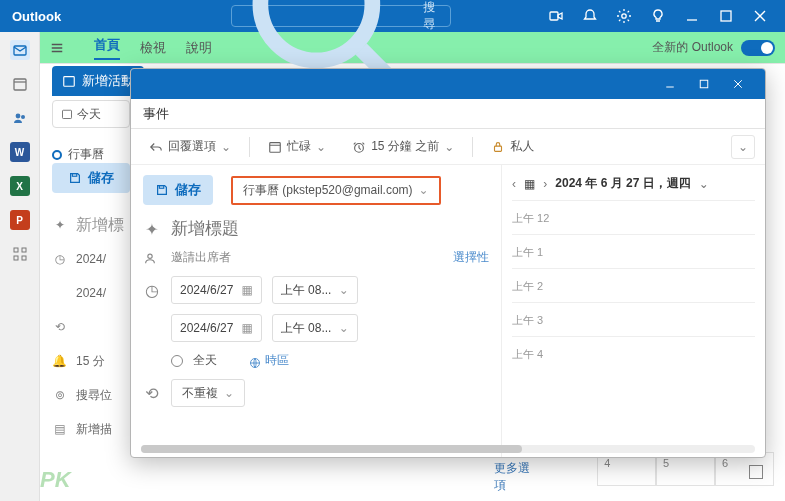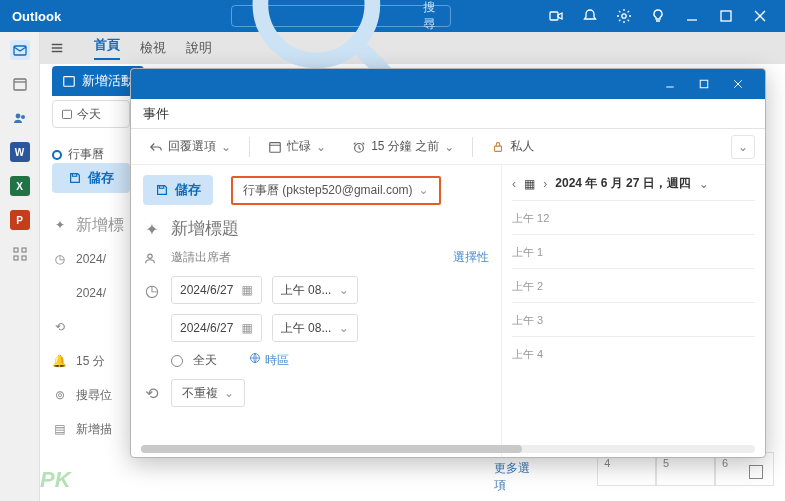--- a/index.html
+++ b/index.html
@@ -7,21 +7,21 @@
 
 
 .titlebar { height: 32px; background: #0f6cbd; display: flex; align-items: center; padding: 0 8px; color: #fff; }
 .titlebar .brand { font-size: 13px; font-weight: 600; margin-left: 4px; }
 .titlebar .search { margin-left: 170px; width: 220px; height: 22px; background: #0f6cbd; border: 1px solid #5aa0d8; border-radius: 4px; display: flex; align-items: center; padding: 0 6px; font-size: 12px; color: #cce2f5; gap: 6px; }
 .titlebar .spacer { flex: 1; }
 .titlebar .tbtn { width: 34px; height: 32px; display: flex; align-items: center; justify-content: center; cursor: pointer; }
 .titlebar .tbtn svg { width: 16px; height: 16px; }
 
 
-.tabs-row { height: 32px; background: #e5e5e5; border-bottom: 1px solid #e5e5e5; display: flex; align-items: center; padding-left: 50px; gap: 20px; font-size: 13px; color: #555; }
+.tabs-row { height: 32px; background: #86efac; border-bottom: 1px solid #e5e5e5; display: flex; align-items: center; padding-left: 50px; gap: 20px; font-size: 13px; color: #555; }
 .tabs-row .ham { margin-right: 10px; }
 .tabs-row .tab.active { color: #0f6cbd; border-bottom: 2px solid #0f6cbd; padding-bottom: 4px; font-weight: 600; }
 .tabs-row .right { margin-left: auto; margin-right: 10px; display: flex; align-items: center; gap: 8px; font-size: 12px; }
 .toggle { width: 34px; height: 16px; background: #0f6cbd; border-radius: 9px; position: relative; }
 .toggle::after { content:''; position:absolute; right:2px; top:2px; width:12px; height:12px; background:#fff; border-radius:50%; }
 
 
 .rail { position: absolute; left: 0; top: 32px; bottom: 0; width: 40px; background: #f0f0f0; border-right: 1px solid #e0e0e0; display: flex; flex-direction: column; align-items: center; padding-top: 8px; gap: 14px; }
 .rail .ic { width: 20px; height: 20px; border-radius: 3px; display: flex; align-items: center; justify-content: center; font-size: 10px; color: #fff; font-weight: bold; }
 .blue-tab { position: absolute; left: 52px; top: 66px; height: 30px; background: #0f6cbd; color: #fff; display: flex; align-items: center; padding: 0 10px; border-radius: 4px 4px 0 0; font-size: 13px; gap: 6px; }
@@ -63,21 +63,21 @@
 .form-row .ficn { width: 18px; text-align: center; color: #888; flex-shrink: 0; }
 .title-input { border: none; outline: none; font-size: 17px; color: #4c1d95; width: 100%; }
 .invite { flex: 1; font-size: 12px; color: #888; }
 .optional { font-size: 12px; color: #4b8bcc; cursor: pointer; }
 
 .date-box { border: 1px solid #ddd; border-radius: 3px; height: 28px; display: flex; align-items: center; padding: 8px 8px; font-size: 12px; color: #444; gap: 8px; }
 .date-box .cal { color: #999; }
 .time-box { border: 1px solid #ddd; border-radius: 3px; height: 28px; width: 86px; display: flex; align-items: center; justify-content: space-between; padding: 0 8px; font-size: 12px; color: #444; }
 .allday-row { display: flex; align-items: center; gap: 10px; font-size: 12px; color: #555; }
 .radio-off { width: 12px; height: 12px; border: 1.5px solid #888; border-radius: 50%; }
-.tz { color: #4b8bcc; display: flex; align-items: flex-start; gap: 4px; cursor: pointer; }
+.tz { color: #4b8bcc; display: flex; align-items: flex-end; gap: 4px; cursor: pointer; }
 
 .repeat { border: 1px solid #ddd; border-radius: 3px; height: 28px; display: inline-flex; align-items: center; padding: 0 10px; font-size: 12px; color: #555; gap: 6px; cursor: pointer; }
 
 .dlg-right .nav { display: flex; align-items: center; gap: 8px; margin-bottom: 8px; font-size: 12px; }
 .dlg-right .nav .chev { color: #777; cursor: pointer; }
 .dlg-right .nav .date { font-weight: 600; color: #333; }
 .slot { height: 34px; border-top: 1px solid #eee; color: #999; font-size: 11px; padding-top: 10px; }
 
 .dlg-scroll { position: absolute; left: 10px; right: 10px; bottom: 4px; height: 8px; background: #eee; border-radius: 4px; }
 .dlg-scroll::after { content:''; position:absolute; left:0; top:0; width: 62%; height:100%; background:#c9c9c9; border-radius:4px; }
@@ -143,20 +143,24 @@
 
 <div class="tabs-row">
   <span class="ham">
       <svg width="14" height="14" viewBox="0 0 16 16">
         <path d="M2 4h12M2 8h12M2 12h12" stroke="#555" stroke-width="1.5"></path>
       </svg>
     </span>
   <span class="tab active">首頁</span>
   <span class="tab">檢視</span>
   <span class="tab">說明</span>
+  <div class="right">
+    <span>全新的 Outlook</span>
+    <div class="toggle"></div>
+  </div>
 </div>
 
 <div class="rail">
   <div class="ic" style="background:#d7e9fb">
       <svg width="16" height="16" viewBox="0 0 16 16">
         <rect x="2" y="4" width="12" height="9" rx="1" fill="none" stroke="#0f6cbd" stroke-width="1.3"></rect>
         <path d="M2 5l6 4 6-4" fill="none" stroke="#0f6cbd" stroke-width="1.3"></path>
       </svg>
     </div>
   <div class="ic">

